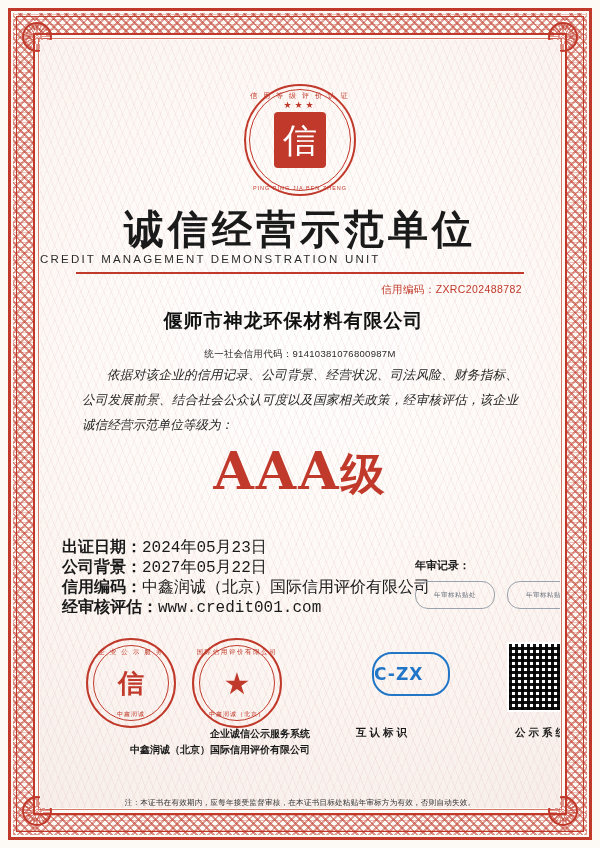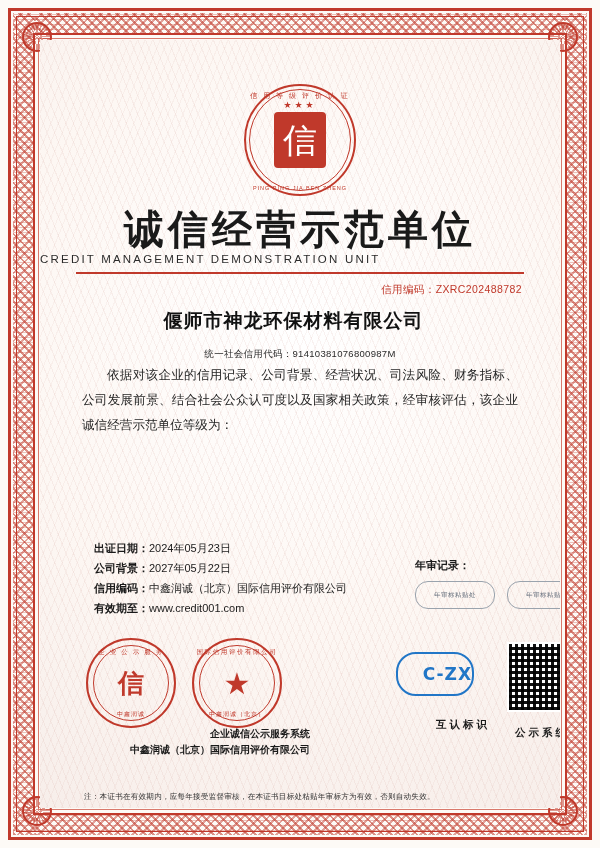--- a/index.html
+++ b/index.html
@@ -215,20 +215,21 @@
     position: absolute;
     top: 322px;
     left: 42px;
     right: 42px;
     font-size: 12.6px;
     line-height: 25px;
     color: #1f1f1f;
     text-align: justify;
     text-indent: 25px;
     font-family: "DejaVu Sans", sans-serif;
+    font-style: italic;
   }
 
   .grade {
     position: absolute;
     top: 400px;
     left: 0; right: 0;
     text-align: center;
     color: #c0392b;
     font-family: "DejaVu Serif", serif;
     font-weight: bold;
@@ -236,25 +237,25 @@
     letter-spacing: 2px;
   }
   .grade .suffix {
     font-family: "DejaVu Sans", sans-serif;
     font-size: 44px;
   }
 
   .meta {
     position: absolute;
     top: 498px;
-    left: 54px;
-    font-size: 11px;
+    left: 22px;
+    font-size: 16px;
     line-height: 20px;
     color: #1a1a1a;
-    font-family: Liberation Sans, sans-serif;
+    font-family: Liberation Mono, monospace;
   }
   .meta .row { white-space: nowrap; }
   .meta .label { font-weight: bold; }
 
   .annual {
     position: absolute;
     top: 518px;
     left: 330px;
     width: 200px;
     margin-left: 45px;
@@ -336,39 +337,39 @@
   }
   .caption-left {
     left: 30px;
     top: 88px;
     width: 240px;
     font-weight: bold;
   }
 
   .mutual {
     position: absolute;
-    left: 340px;
+    left: 316px;
     top: 14px;
     width: 110px;
-    text-align: right;
+    text-align: left;
   }
   .mutual .logo {
     width: 74px; height: 40px;
     margin: 0 auto;
     border: 2px solid #2176c7;
     border-radius: 20px;
     color: #2176c7;
     font-size: 17px;
     font-weight: bold;
     line-height: 40px;
     letter-spacing: 1px;
     font-family: "DejaVu Sans", sans-serif;
   }
   .mutual .cap {
-    margin-top: 22px;
+    margin-top: 30px;
     font-size: 10.5px;
     font-weight: bold;
     letter-spacing: 3px;
     color: #1a1a1a;
     font-family: "DejaVu Sans", sans-serif;
   }
 
   .qr-wrap {
     position: absolute;
     left: 452px;
@@ -391,23 +392,24 @@
     font-size: 10.5px;
     font-weight: bold;
     letter-spacing: 3px;
     color: #1a1a1a;
     font-family: "DejaVu Sans", sans-serif;
   }
 
   .note {
     position: absolute;
     left: 44px; right: 44px;
-    bottom: 6px;
+    bottom: 0;
     font-size: 7.6px;
     color: #333;
+    text-align: center;
     font-family: "DejaVu Sans", sans-serif;
     letter-spacing: .2px;
   }
 </style>
 </head>
 <body>
 
 <div id="cert">
 
   <div class="border-outer"></div>
@@ -442,33 +444,36 @@
       <span>信用编码：</span><span>ZXRC202488782</span>
     </div>
 
     <div class="company">偃师市神龙环保材料有限公司</div>
     <div class="uscc">
       <span>统一社会信用代码：</span><span>91410381076800987M</span>
     </div>
 
     <div class="body-text">依据对该企业的信用记录、公司背景、经营状况、司法风险、财务指标、公司发展前景、结合社会公众认可度以及国家相关政策，经审核评估，该企业诚信经营示范单位等级为：</div>
 
+    <div class="grade">
+      <span>AAA</span><span class="suffix">级</span>
+    </div>
 
     <div class="meta">
       <div class="row">
         <span class="label">出证日期：</span><span>2024年05月23日</span>
       </div>
       <div class="row">
         <span class="label">公司背景：</span><span>2027年05月22日</span>
       </div>
       <div class="row">
         <span class="label">信用编码：</span><span>中鑫润诚（北京）国际信用评价有限公司</span>
       </div>
       <div class="row">
-        <span class="label">有效期至：</span><span>www.credit001.com</span>
+        <span class="label">经审核评估：</span><span>www.credit001.com</span>
       </div>
     </div>
 
     <div class="annual">
       <div class="annual-title">年审记录：</div>
       <div class="boxes">
         <div class="box">年审标粘贴处</div>
         <div class="box">年审标粘贴处</div>
       </div>
     </div>

